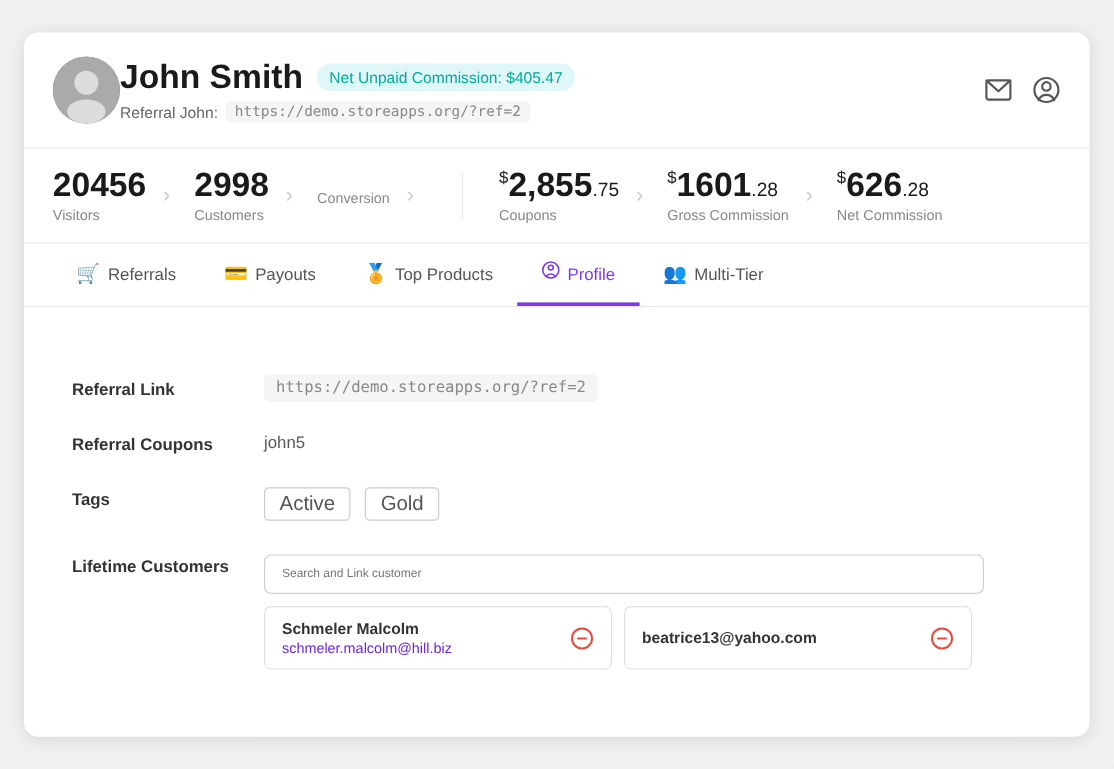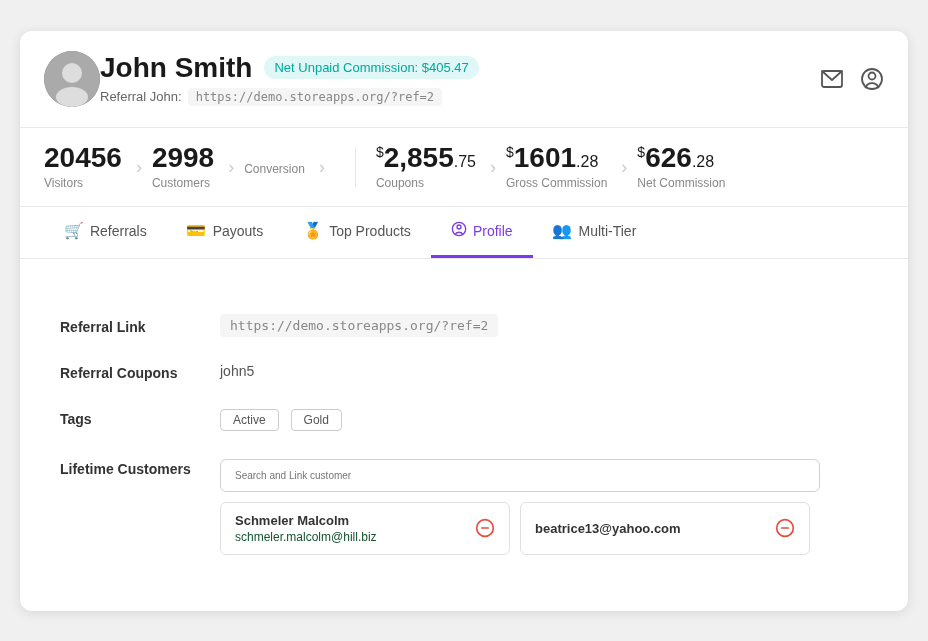--- a/index.html
+++ b/index.html
@@ -90,21 +90,21 @@
       font-size: 22px;
       display: flex;
       align-items: center;
     }
 
     
     .stats-bar {
       padding: 16px 24px;
       display: flex;
       align-items: center;
-      gap: 0;
+      gap: 10px;
       border-bottom: 1px solid #e8e8e8;
     }
     .stat-item {
       display: flex;
       flex-direction: column;
       padding: 0 20px 0 0;
       margin-right: 10px;
       position: relative;
     }
     .stat-item:not(:last-child)::after {
@@ -199,21 +199,21 @@
       color: #888;
       background: #f5f5f5;
       padding: 4px 10px;
       border-radius: 4px;
     }
     .tag {
       display: inline-block;
       border: 1px solid #ccc;
       border-radius: 4px;
       padding: 3px 12px;
-      font-size: 12px;
+      font-size: 17px;
       color: #555;
       margin-right: 8px;
     }
     .search-input {
       width: 100%;
       max-width: 600px;
       border: 1px solid #d0d0d0;
       border-radius: 6px;
       padding: 10px 14px;
       font-size: 10px;
@@ -239,21 +239,21 @@
       max-width: 290px;
       flex: 1;
     }
     .customer-info .customer-name {
       font-size: 13px;
       font-weight: 600;
       color: #333;
     }
     .customer-info .customer-email {
       font-size: 12px;
-      color: #14532d;
+      color: #6d28d9;
       margin-top: 2px;
     }
     .remove-btn {
       background: none;
       border: none;
       cursor: pointer;
       color: #e74c3c;
       font-size: 18px;
       display: flex;
       align-items: center;

